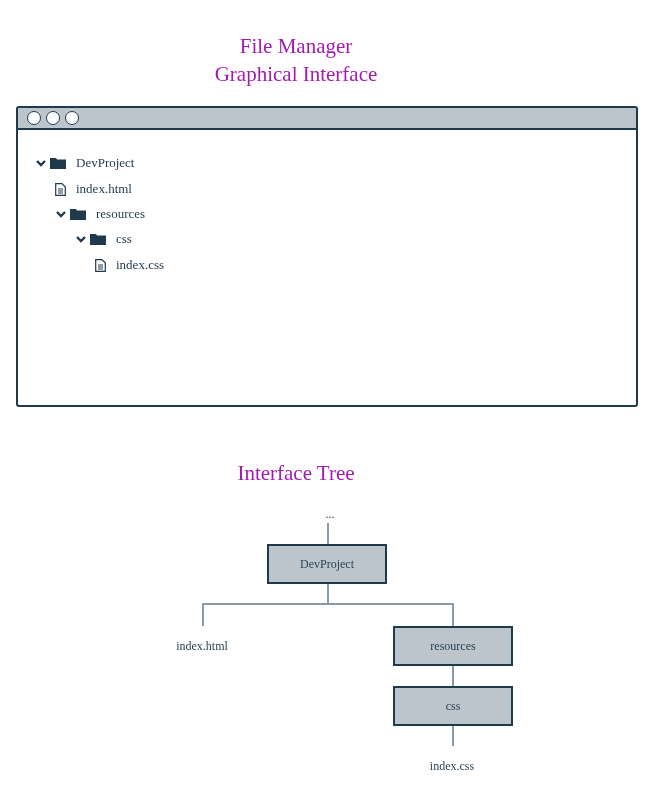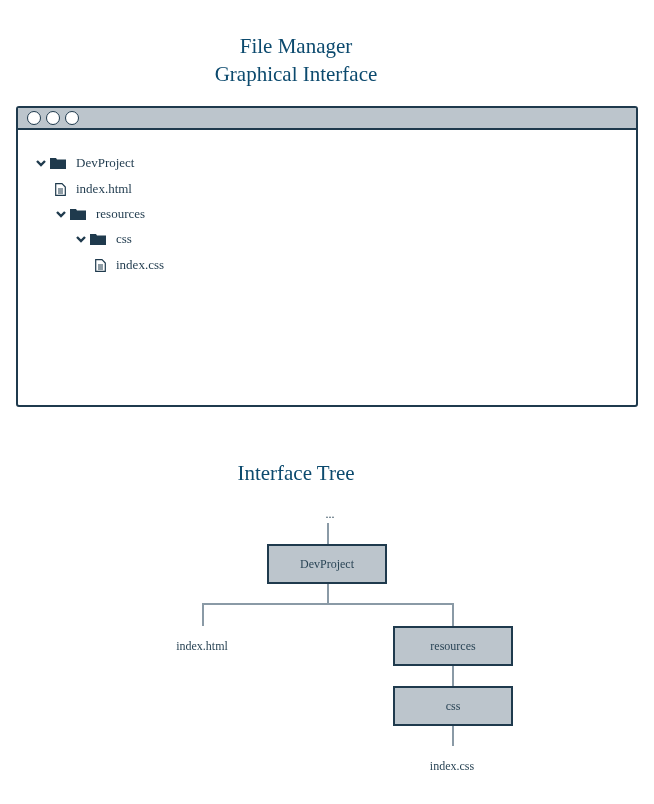--- a/index.html
+++ b/index.html
@@ -1,18 +1,18 @@
 <!DOCTYPE html>
 <html><head>
 <meta charset="utf-8">
 <style>
   html, body { margin: 0; padding: 0; background: #ffffff; }
   body { width: 654px; height: 804px; position: relative; font-family: "Liberation Serif", serif; color: #1f3a4d; overflow: hidden; }
 
-  .title { position: absolute; left: 0; width: 592px; text-align: center; color: #0c4a6e; font-size: 21px; line-height: 28px; }
+  .title { position: absolute; left: 0; width: 592px; text-align: center; color: #a21caf; font-size: 21px; line-height: 28px; }
   #title1 { top: 32px; }
   #title2 { top: 60px; text-align: center; }
   #title3 { top: 459px; }
 
   .window { position: absolute; left: 16px; top: 106px; width: 618px; height: 297px; border: 2px solid #1f3a4d; border-radius: 3px; background: #fff; }
   .titlebar { height: 20px; background: #bcc5cc; border-bottom: 2px solid #1f3a4d; position: relative; }
   .dot { position: absolute; top: 4px; width: 11px; height: 11px; border: 1.5px solid #1f3a4d; border-radius: 50%; background: #fff; box-sizing: border-box; width: 14px; height: 14px; top: 3px; }
   .dot.d1 { left: 9px; } .dot.d2 { left: 28px; } .dot.d3 { left: 47px; }
 
   .row { position: absolute; display: flex; align-items: center; font-size: 13px; height: 16px; }

